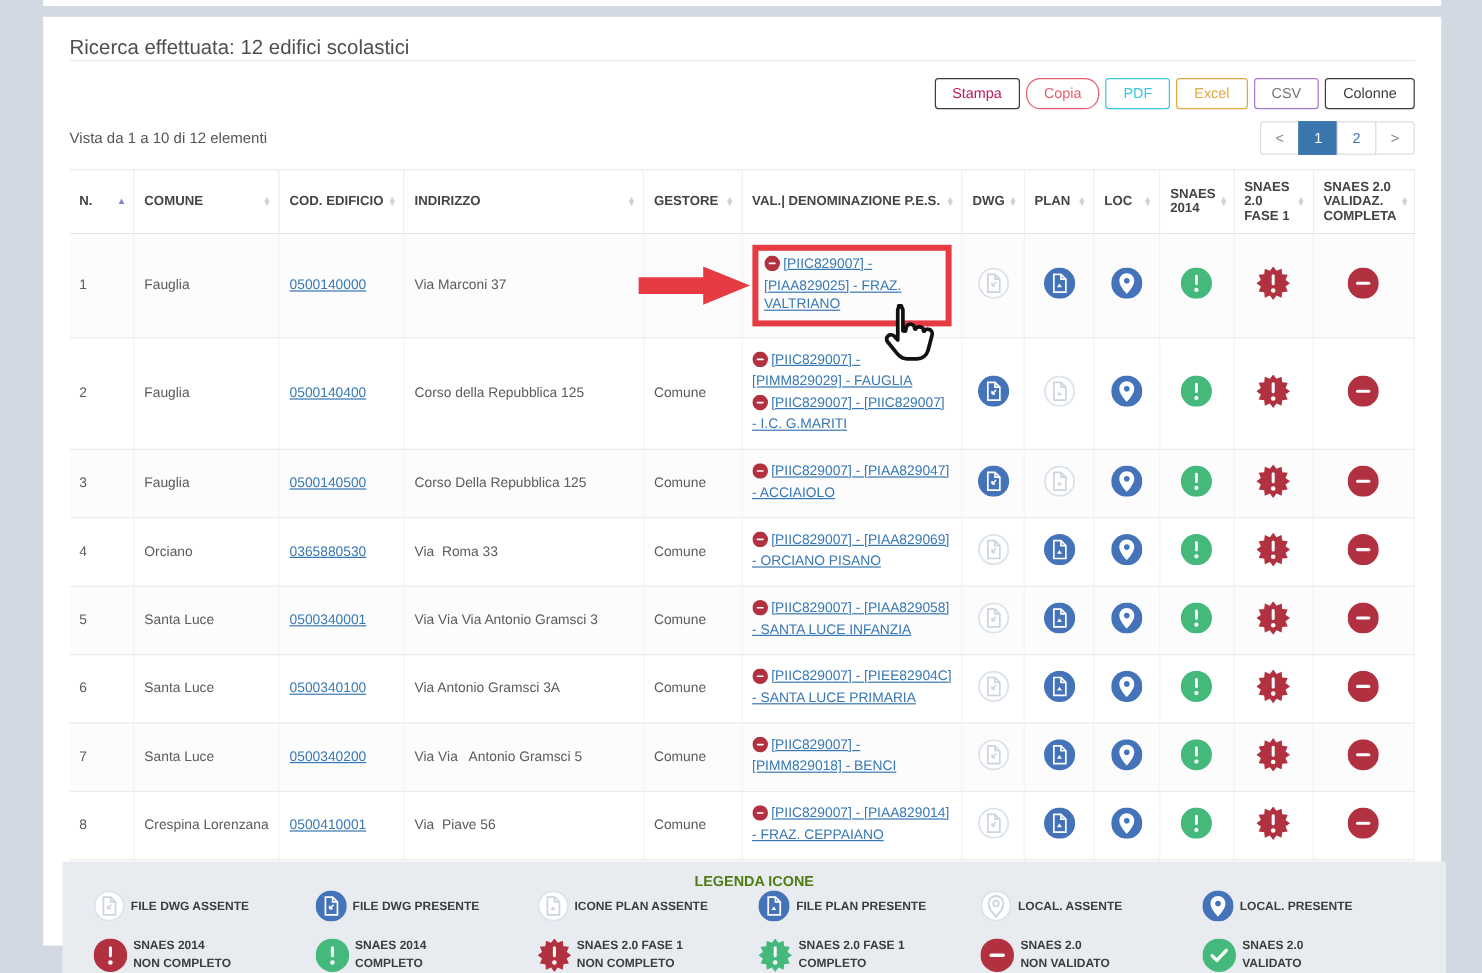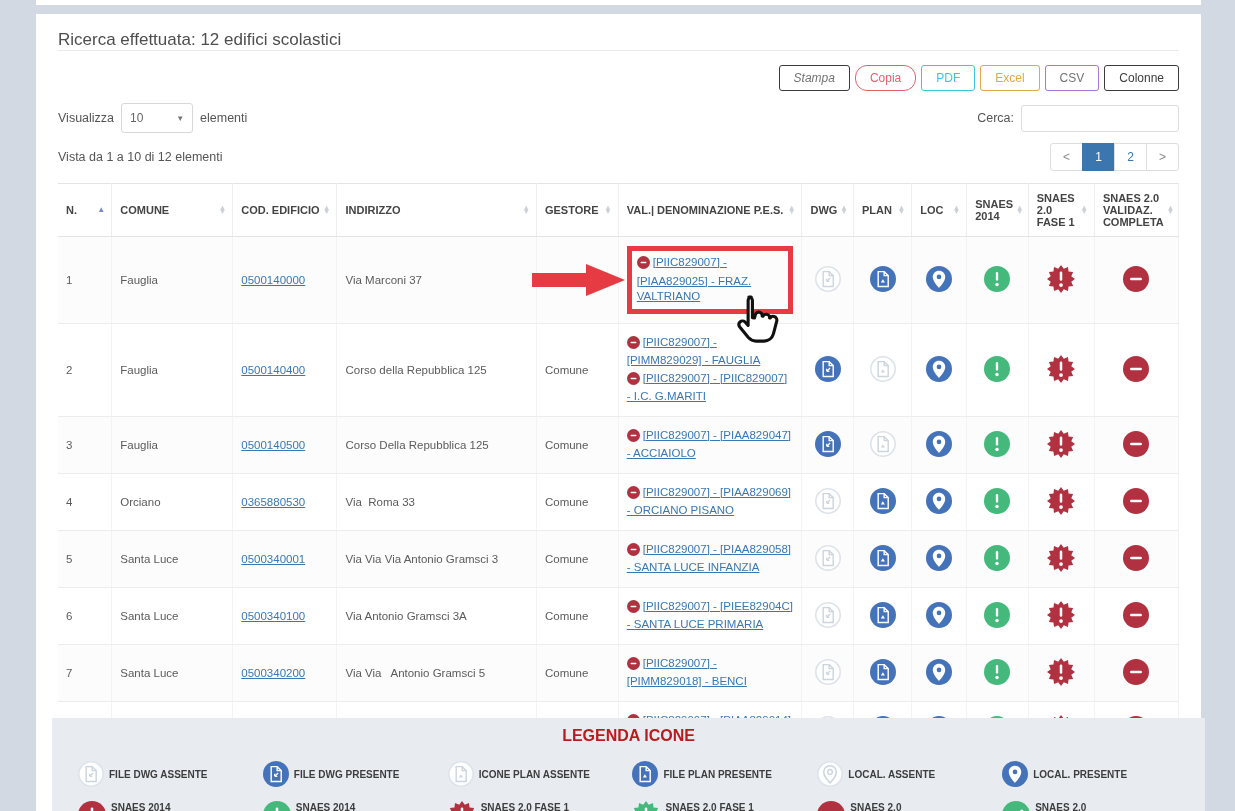--- a/index.html
+++ b/index.html
@@ -33,57 +33,43 @@
   a.code-link, a.pes-link { color:#3878b4; text-decoration:underline; }
   .cell-address { white-space:pre-wrap; }
   .pes-item { display:block; line-height:1.35; margin:2px 0; }
   .pes-item .mini-minus { display:inline-block; vertical-align:-3px; margin-right:3px; }
   .val-cell { position:relative; overflow:visible; }
   .val-highlight { border:5px solid #e73b43; padding:2px 5px; position:relative; display:block; }
   .arrow-annot { position:absolute; left:-100px; top:50%; transform:translateY(-50%); width:95px; height:34px; z-index:5; }
   .cursor-annot { position:absolute; right:2px; bottom:-44px; width:60px; height:62px; z-index:6; }
   .icon-cell { text-align:center; }
   .legend-panel { position:absolute; top:718px; left:52px; right:30px; bottom:-20px; background:#e8ecf1; padding:9px 26px 12px 26px; }
-  .legend-title { text-align:center; font-size:16px; font-weight:bold; color:#b91c1c; margin-bottom:16px; }
+  .legend-title { text-align:center; font-size:12px; font-weight:bold; color:#4d7c0f; margin-bottom:1px; }
   .legend-grid { display:grid; grid-template-columns:repeat(6,1fr); row-gap:12px; column-gap:8px; }
   .legend-item { display:flex; align-items:center; gap:5px; }
   .legend-label { font-size:10px; font-weight:bold; color:#3d3d3d; line-height:1.5; }
   .icon-wrap { display:inline-flex; flex:none; }
 </style>
 </head>
 <body>
 
 <div class="top-strip"></div>
 
 <div class="card">
   <div class="page-title">Ricerca effettuata: 12 edifici scolastici</div>
 
   <div class="toolbar-row" id="toolbar">
-      <button class="btn" style="color: #737373; border-color: rgb(60, 60, 60); font-style: italic;">Stampa</button>
+      <button class="btn" style="color: #be185d; border-color: rgb(60, 60, 60);">Stampa</button>
       <button class="btn" style="color: rgb(228, 96, 109); border-color: rgb(228, 96, 109); border-radius: 12px;">Copia</button>
       <button class="btn" style="color: rgb(62, 198, 224); border-color: rgb(62, 198, 224);">PDF</button>
       <button class="btn" style="color: rgb(223, 169, 68); border-color: rgb(223, 169, 68);">Excel</button>
       <button class="btn" style="color: #737373; border-color: rgb(168, 119, 216);">CSV</button>
       <button class="btn" style="color: rgb(60, 60, 60); border-color: rgb(60, 60, 60);">Colonne</button>
     </div>
 
-  <div class="controls-row">
-    <div class="visualizza">
-      <span>Visualizza</span>
-      <div class="fake-select">
-        <span>10</span>
-        <span class="caret">▼</span>
-      </div>
-      <span>elementi</span>
-    </div>
-    <div class="search-wrap">
-      <span>Cerca:</span>
-      <input type="text" value="" style="">
-    </div>
-  </div>
 
   <div class="info-row">
     <span>Vista da 1 a 10 di 12 elementi</span>
     <div class="pagination" id="pagination">
         <div class="page-btn nav">&lt;</div>
         <div class="page-btn num" style="background: rgb(59, 118, 175); border-color: rgb(59, 118, 175); color: rgb(255, 255, 255);">1</div>
         <div class="page-btn num" style="color: rgb(56, 120, 180);">2</div>
         <div class="page-btn nav">&gt;</div>
       </div>
   </div>

